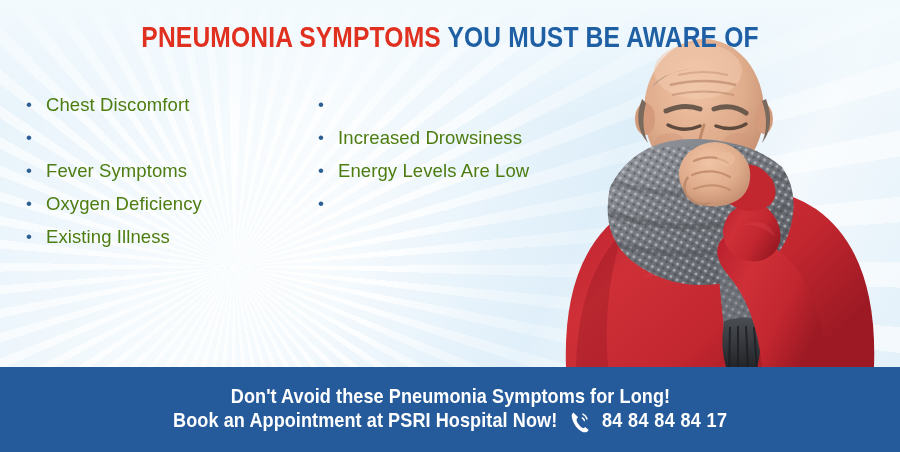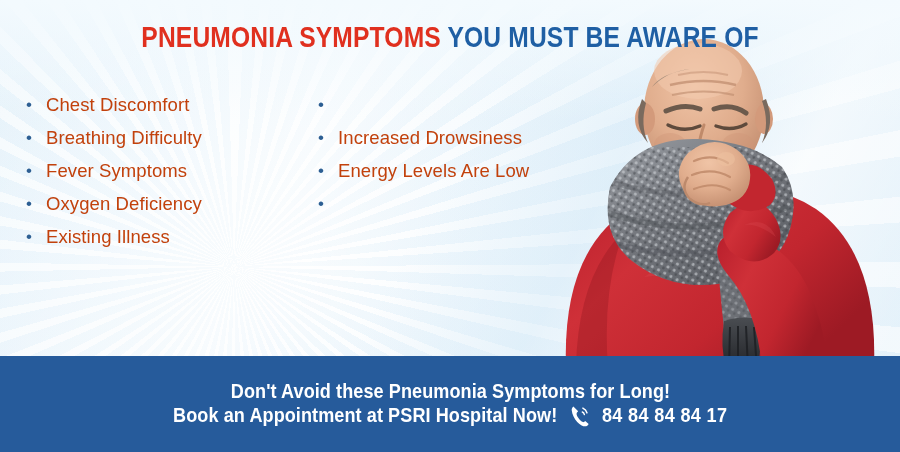--- a/index.html
+++ b/index.html
@@ -94,21 +94,21 @@
   }
   .sym-bullet {
     width: 20px;
     flex: 0 0 20px;
     color: #2d5f93;
     font-size: 17px;
     line-height: 25px;
     text-align: left;
   }
   .sym-text {
-    color: #c2410c;
+    color: #4d7c0f;
     font-size: 18.5px;
     line-height: 25px;
     font-weight: 400;
     letter-spacing: .1px;
     white-space: nowrap;
   }
 
   
   .photo {
     position: absolute;
@@ -118,21 +118,21 @@
     height: 340px;
     z-index: 5;
     pointer-events: none;
   }
 
   
   .banner {
     position: absolute;
     left: 0; right: 0;
     bottom: 0;
-    height: 96px;
+    height: 85px;
     background: #265b9b;
     z-index: 8;
     display: flex;
     flex-direction: column;
     align-items: center;
     justify-content: center;
     gap: 0;
   }
   .banner-line {
     color: #ffffff;
@@ -182,21 +182,20 @@
 
   <div class="symptoms">
 
     <div class="sym-col">
       <div class="sym-item">
         <span class="sym-bullet">•</span>
         <span class="sym-text">Chest Discomfort</span>
       </div>
       <div class="sym-item">
         <span class="sym-bullet">•</span>
-        <span class="sym-text">Breathing Difficulty</span>
       </div>
       <div class="sym-item">
         <span class="sym-bullet">•</span>
         <span class="sym-text">Fever Symptoms</span>
       </div>
       <div class="sym-item">
         <span class="sym-bullet">•</span>
         <span class="sym-text">Oxygen Deficiency</span>
       </div>
       <div class="sym-item">

